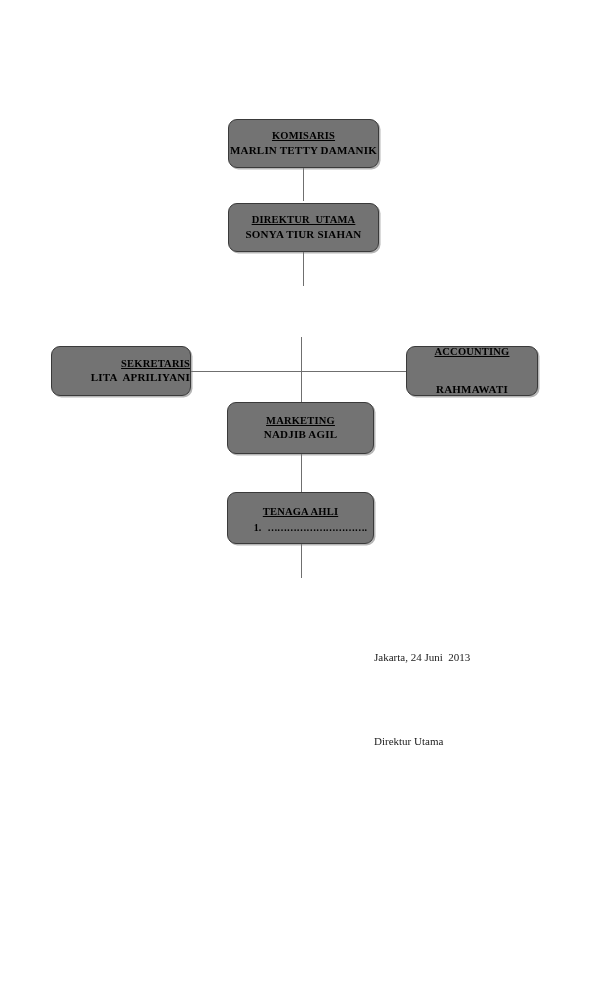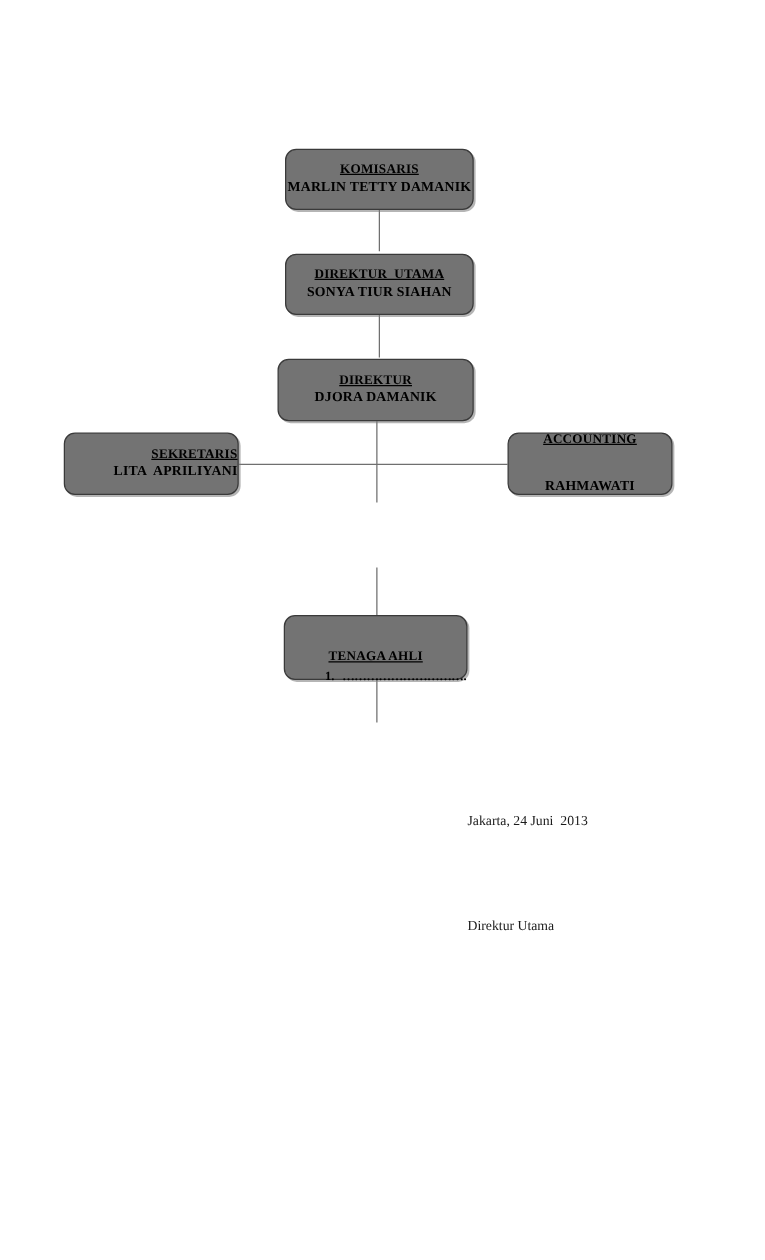--- a/index.html
+++ b/index.html
@@ -62,23 +62,23 @@
   .node .person {
     font-weight: bold;
     font-size: 11px;
     letter-spacing: 0.2px;
     white-space: pre;
     margin-top: 1px;
   }
 
   
   .node.list-node {
-    align-items: flex-end;
+    align-items: center;
     justify-content: flex-start;
-    padding-top: 27px;
+    padding-top: 13px;
     font-family: Liberation Serif, serif;
   }
   .node.list-node .title {
     display: block;
     text-align: center;
     width: 100%;
   }
   .node.list-node .row {
     display: flex;
     align-items: baseline;
@@ -133,35 +133,35 @@
   <div class="node" style="left:228px; top:119px; width:151px; height:49px;">
     <div class="title">KOMISARIS</div>
     <div class="person">MARLIN TETTY DAMANIK</div>
   </div>
 
   <div class="node" style="left:228px; top:203px; width:151px; height:49px;">
     <div class="title">DIREKTUR  UTAMA</div>
     <div class="person">SONYA TIUR SIAHAN</div>
   </div>
 
-  <div class="node" style="left:222px; top:287px; width:157px; height:50px;">
-    <div class="title">DIREKTUR</div>
-    <div class="person">DJORA DAMANIK</div>
-  </div>
 
   <div class="node" style="left:51px; top:346px; width:140px; height:50px;align-items:flex-end;">
     <div class="title">SEKRETARIS</div>
     <div class="person">LITA  APRILIYANI</div>
   </div>
 
   <div class="node" style="left:406px; top:346px; width:132px; height:50px;gap:24px;">
     <div class="title">ACCOUNTING</div>
     <div class="person">RAHMAWATI</div>
   </div>
 
+  <div class="node" style="left:227px; top:402px; width:147px; height:52px;">
+    <div class="title">MARKETING</div>
+    <div class="person">NADJIB AGIL</div>
+  </div>
 
   <div class="node list-node" style="left:227px; top:492px; width:147px; height:52px;">
     <div class="title">TENAGA AHLI</div>
     <div class="row">
       <span class="num">1.</span>
       <span class="dots">………………………….</span>
     </div>
   </div>
 
 

